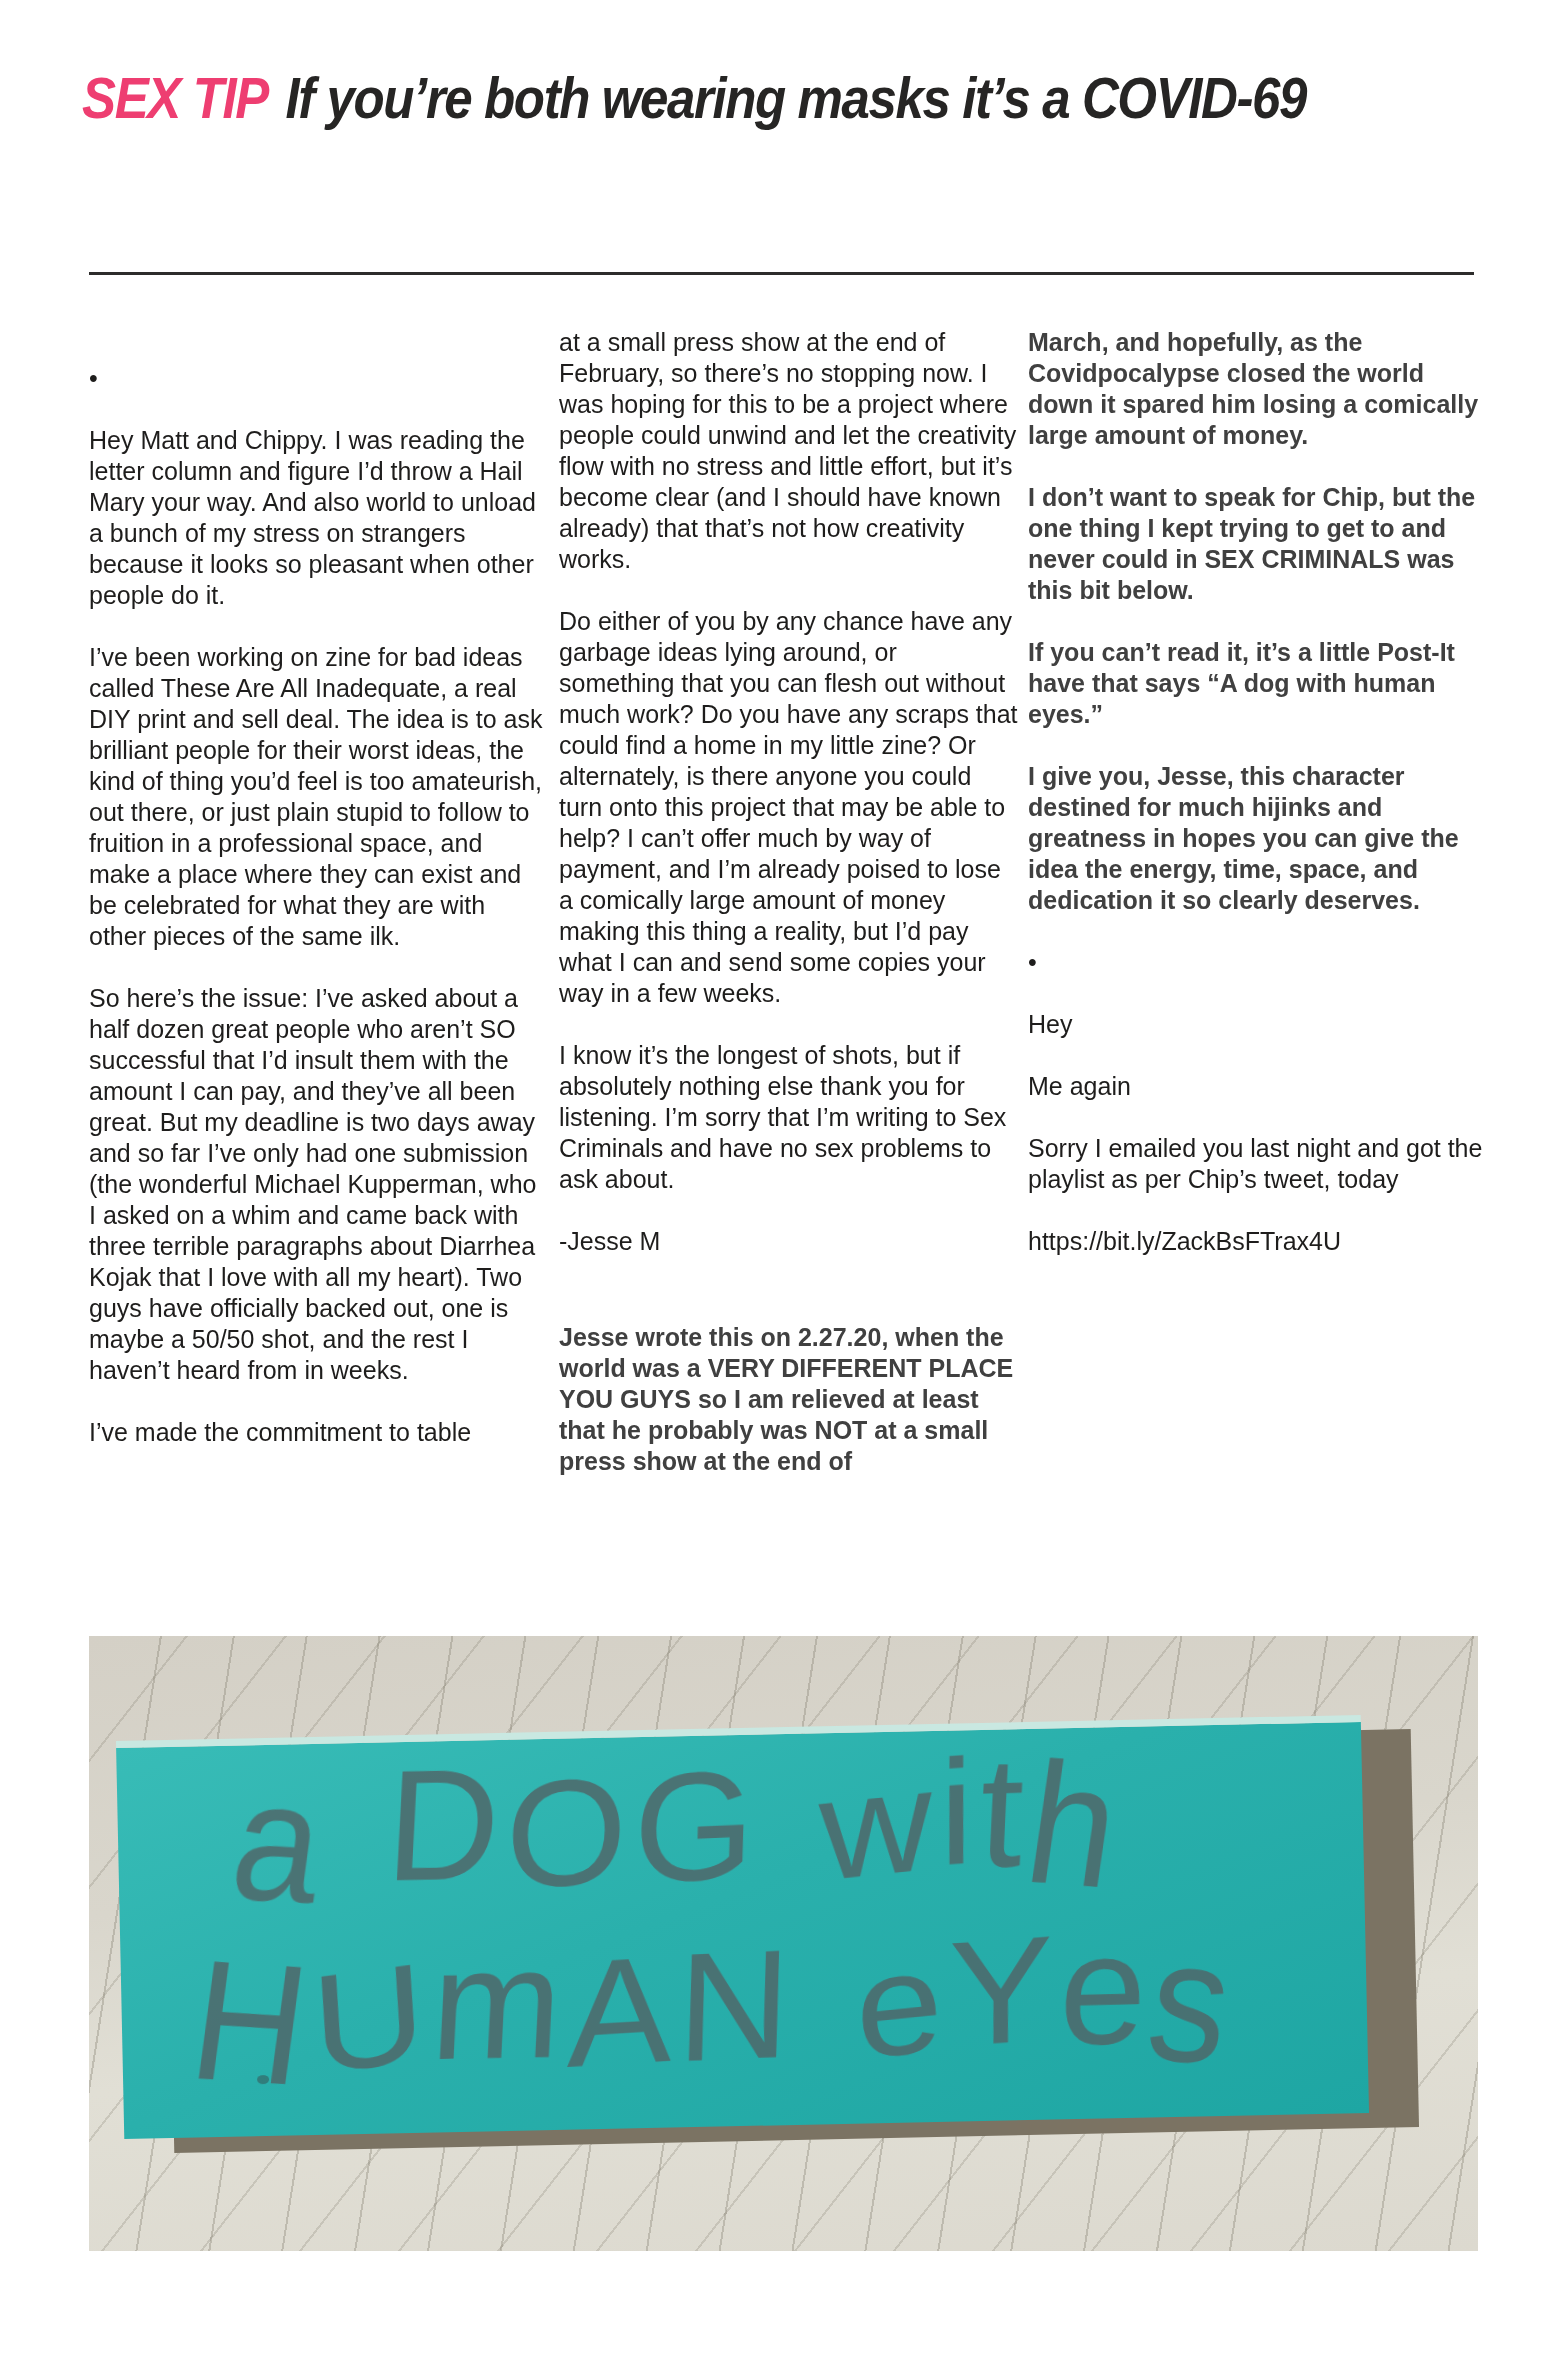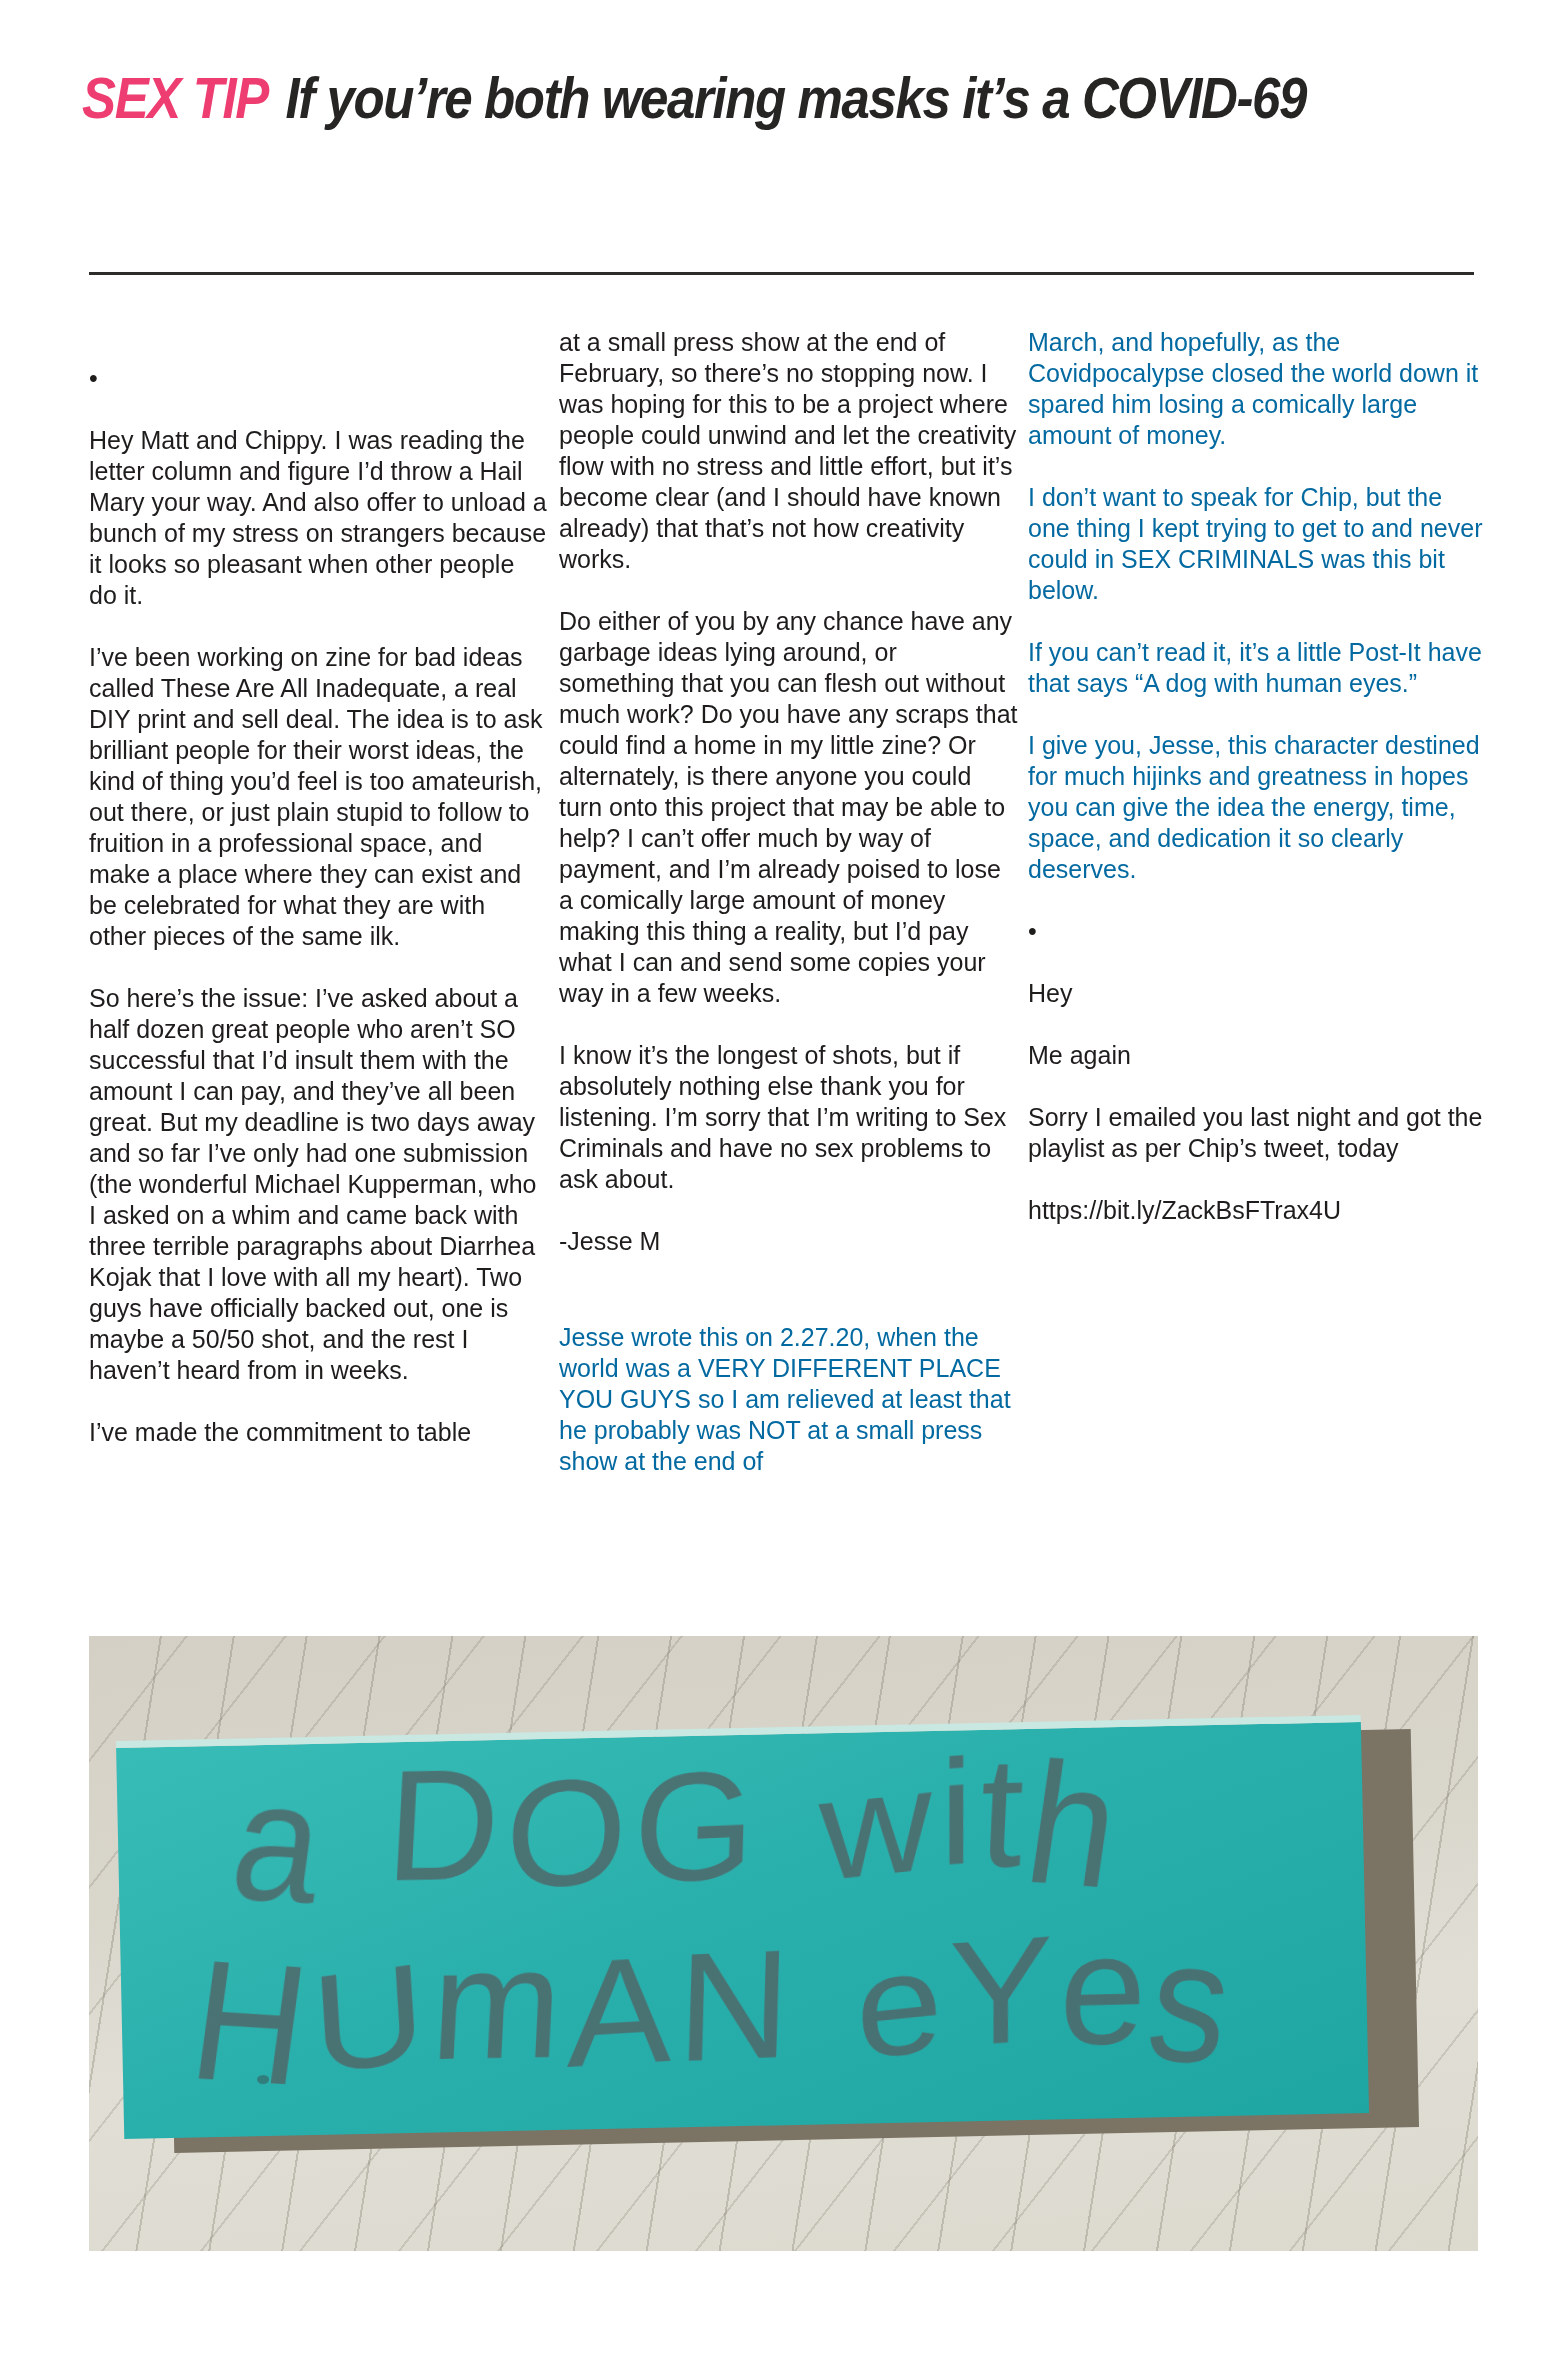--- a/index.html
+++ b/index.html
@@ -16,21 +16,21 @@
   .rule{position:absolute;left:89px;top:272px;width:1385px;height:3.1px;background:#2d2c2b;}
 
   
   .col{position:absolute;top:327px;width:459px;font-size:25px;line-height:31px;
        color:#1e1d1c;text-align:left;}
   .col p{margin:0 0 31px 0;}
   .col1{left:89px;}
   .col2{left:559px;}
   .col3{left:1028px;}
   .col1 p:first-child{margin-top:36px;}
-  .bold{font-weight:400;color:#0369a1;}
+  .bold{font-weight:700;color:#404040;}
   .note{margin-top:65px !important;}
 
   
   .photo{position:absolute;left:89px;top:1636px;width:1389px;height:615px;margin:0;
          background:linear-gradient(175deg,#d4d0c6 0%,#d9d6cc 38%,#e1dfd5 62%,#dcd9cf 100%);
          overflow:hidden;}
   .photo .grid{position:absolute;inset:0;background:
       repeating-linear-gradient(99deg, rgba(125,120,105,0) 0 70px, rgba(125,120,105,.33) 70px 72px),
       repeating-linear-gradient(128deg, rgba(125,120,105,0) 0 76px, rgba(125,120,105,.24) 76px 78px);}
   .shadow{position:absolute;left:81px;top:106px;width:1245px;height:398px;
@@ -54,21 +54,21 @@
 <div class="page">
 
   <h1 class="header">
     <span class="tip-label">SEX TIP</span><span class="tip-text">If you’re both wearing masks it’s a COVID-69</span>
   </h1>
 
   <div class="rule"></div>
 
   <div class="col col1">
     <p class="bullet">•</p>
-    <p>Hey Matt and Chippy. I was reading the letter column and figure I’d throw a Hail Mary your way. And also offer to unload a bunch of my stress on strangers because it looks so pleasant when other people do it.</p>
+    <p>Hey Matt and Chippy. I was reading the letter column and figure I’d throw a Hail Mary your way. And also world to unload a bunch of my stress on strangers because it looks so pleasant when other people do it.</p>
     <p>I’ve been working on zine for bad ideas called These Are All Inadequate, a real DIY print and sell deal. The idea is to ask brilliant people for their worst ideas, the kind of thing you’d feel is too amateurish, out there, or just plain stupid to follow to fruition in a professional space, and make a place where they can exist and be celebrated for what they are with other pieces of the same ilk.</p>
     <p>So here’s the issue: I’ve asked about a half dozen great people who aren’t SO successful that I’d insult them with the amount I can pay, and they’ve all been great. But my deadline is two days away and so far I’ve only had one submission (the wonderful Michael Kupperman, who I asked on a whim and came back with three terrible paragraphs about Diarrhea Kojak that I love with all my heart). Two guys have officially backed out, one is maybe a 50/50 shot, and the rest I haven’t heard from in weeks.</p>
     <p>I’ve made the commitment to table</p>
   </div>
 
   <div class="col col2">
     <p>at a small press show at the end of February, so there’s no stopping now. I was hoping for this to be a project where people could unwind and let the creativity flow with no stress and little effort, but it’s become clear (and I should have known already) that that’s not how creativity works.</p>
     <p>Do either of you by any chance have any garbage ideas lying around, or something that you can flesh out without much work? Do you have any scraps that could find a home in my little zine? Or alternately, is there anyone you could turn onto this project that may be able to help? I can’t offer much by way of payment, and I’m already poised to lose a comically large amount of money making this thing a reality, but I’d pay what I can and send some copies your way in a few weeks.</p>
     <p>I know it’s the longest of shots, but if absolutely nothing else thank you for listening. I’m sorry that I’m writing to Sex Criminals and have no sex problems to ask about.</p>
     <p>-Jesse M</p>

